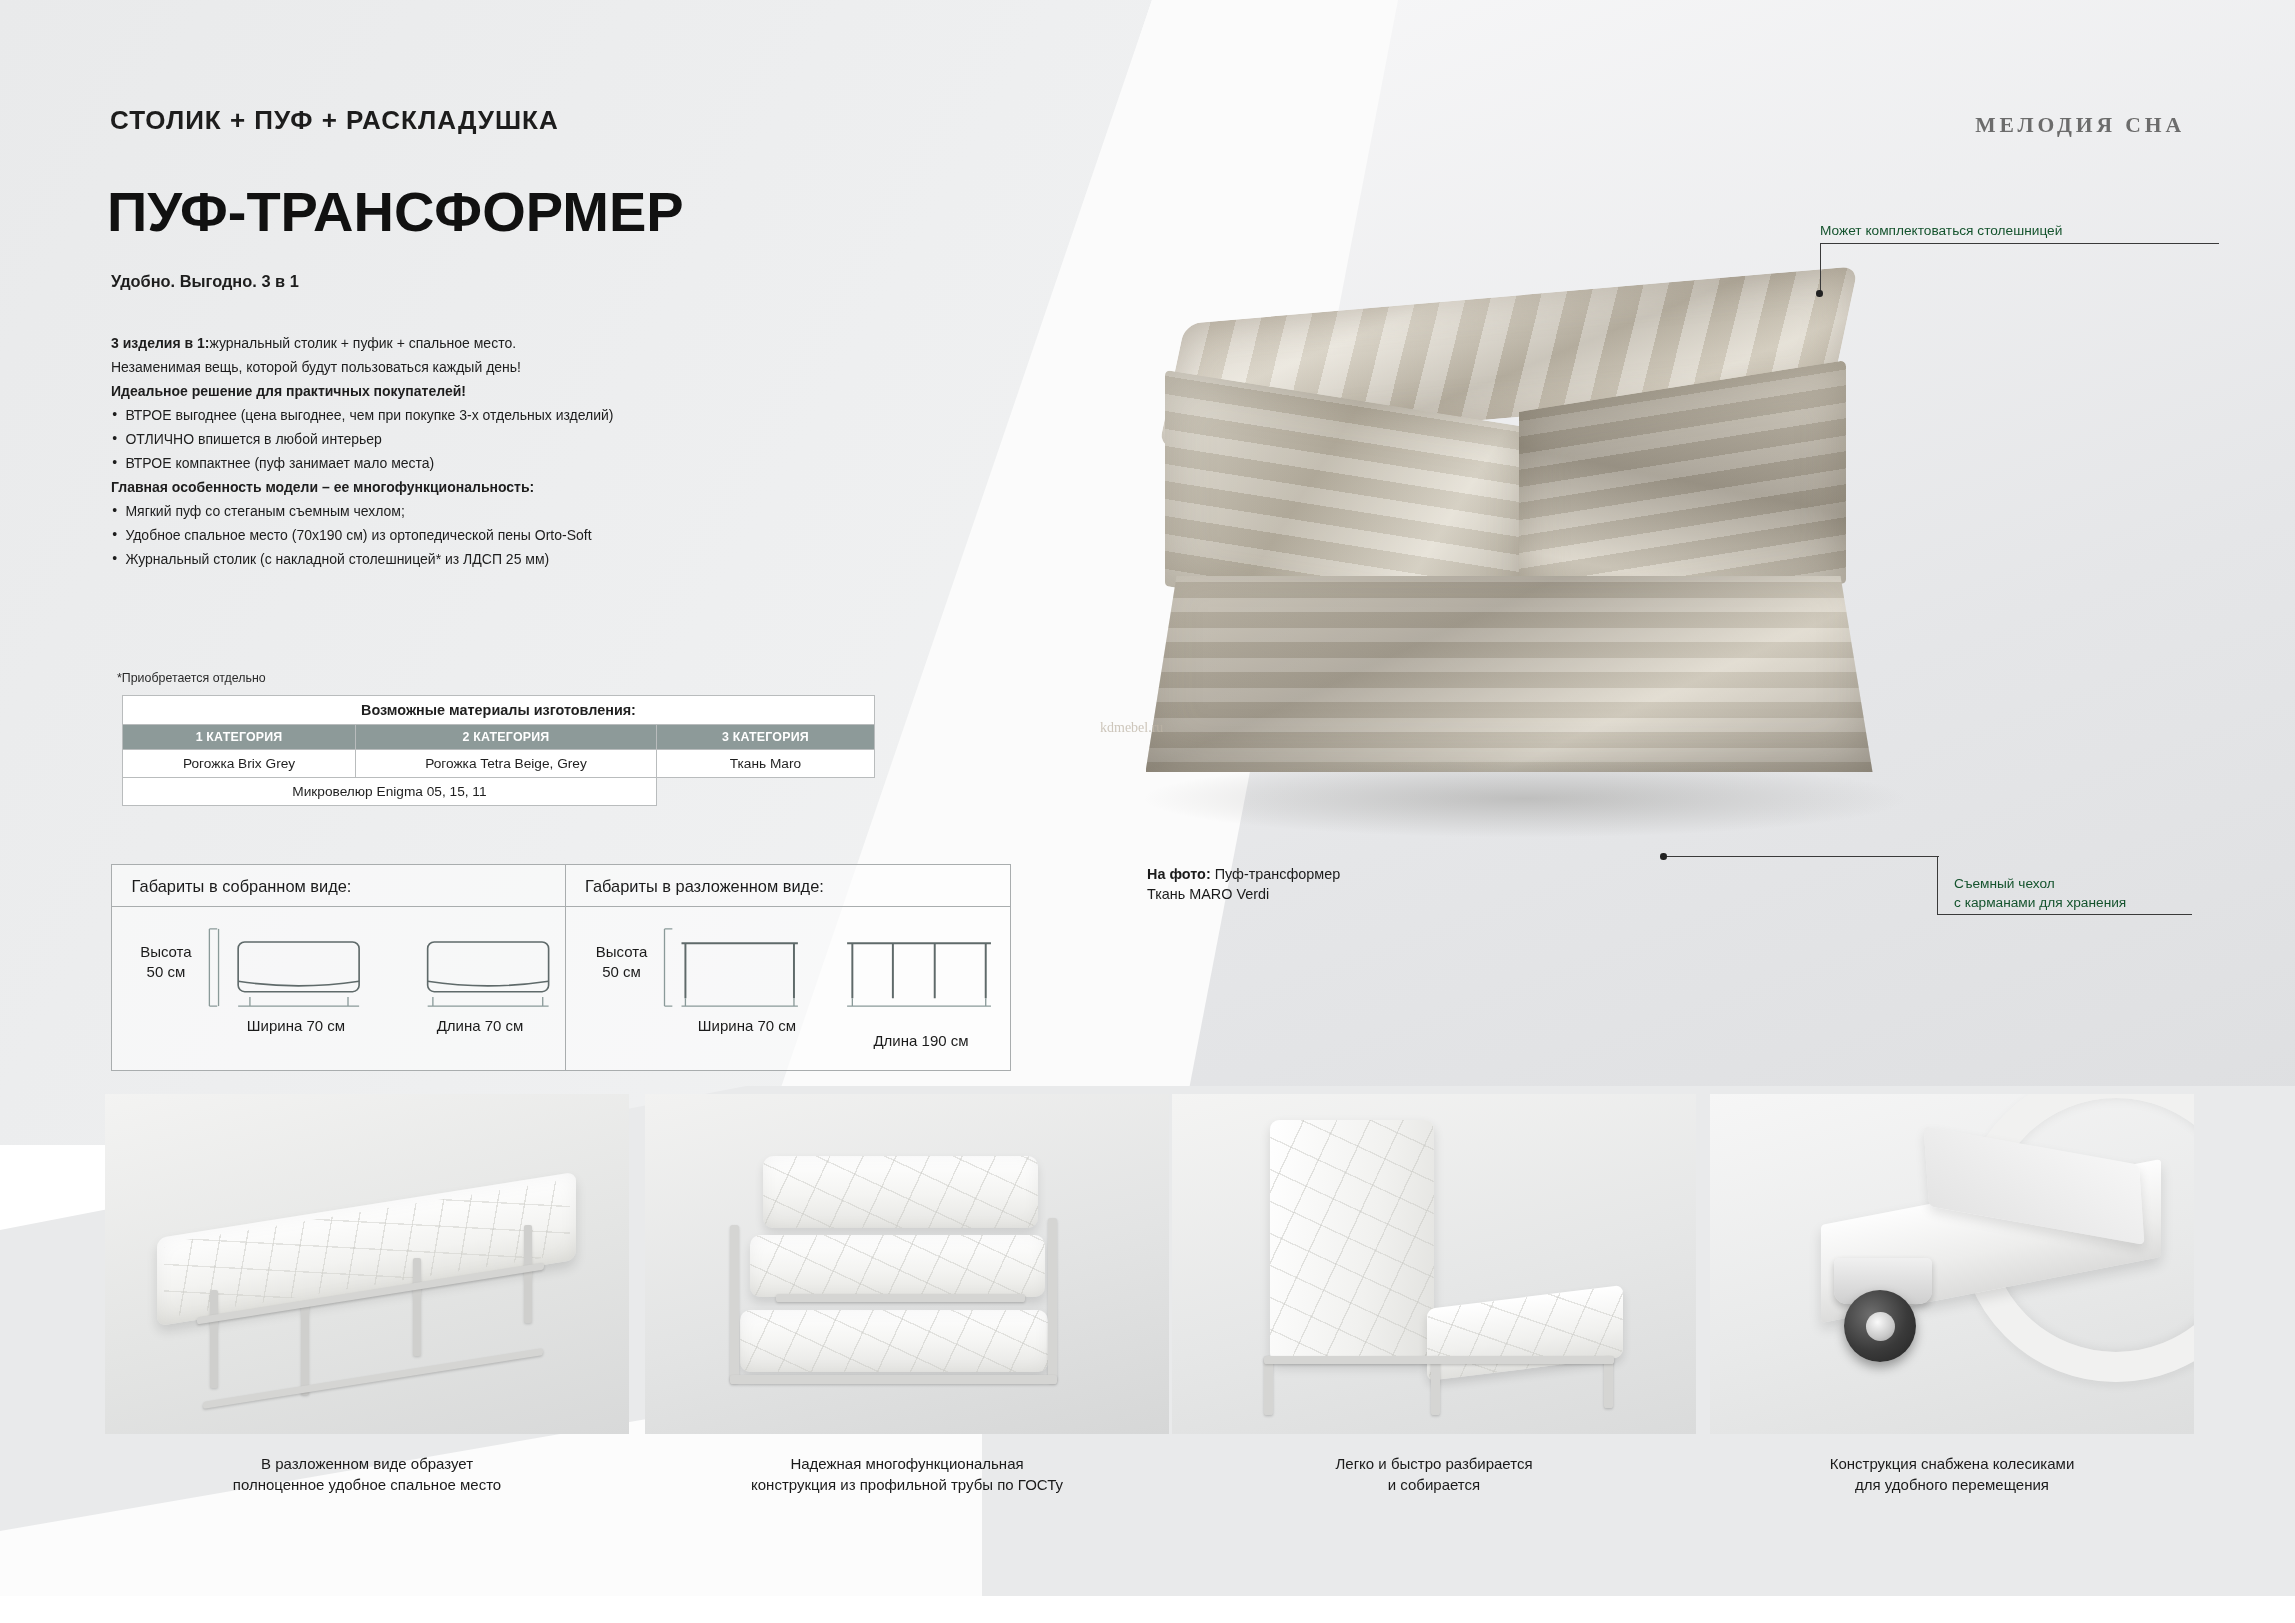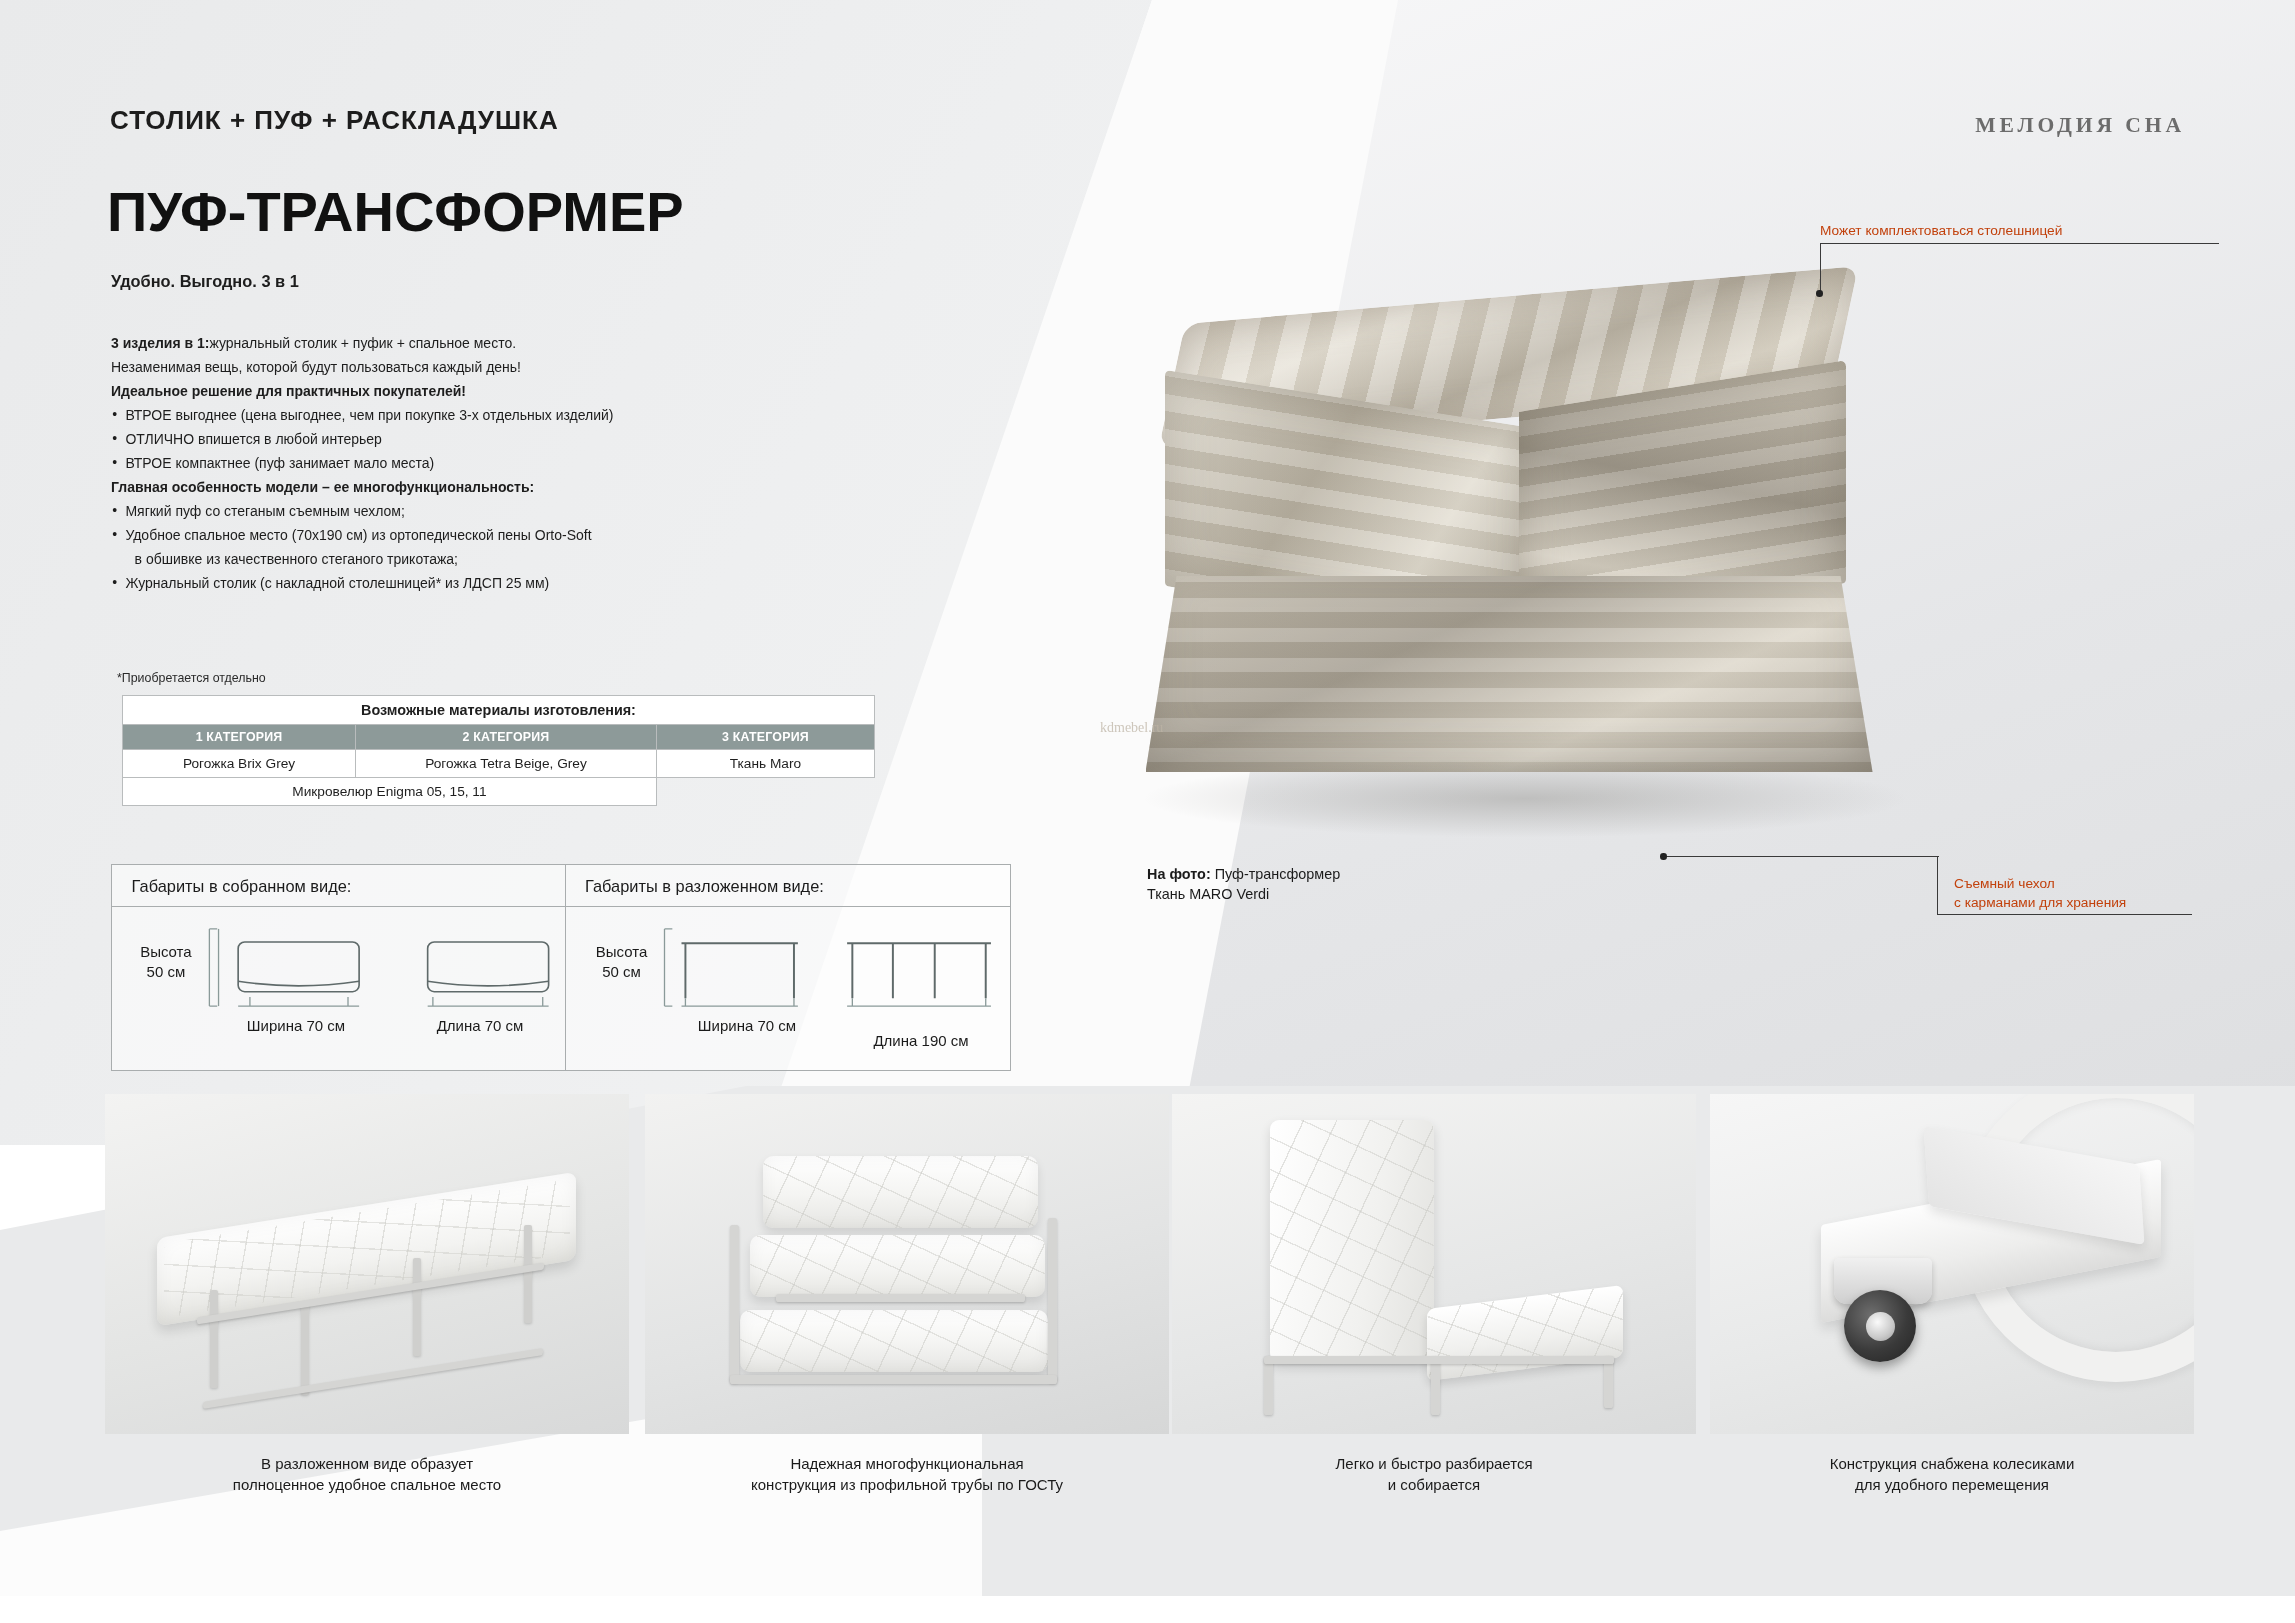--- a/index.html
+++ b/index.html
@@ -192,21 +192,21 @@
     position: absolute; left: 0px; top: 471px; width: 772px; height: 79px;
     background: radial-gradient(ellipse at 50% 50%, rgba(120,118,112,.35) 0%, rgba(120,118,112,0) 70%);
   }
   .hero .watermark {
     position: absolute; left: -39px; top: 432px;
     font-family: "Liberation Serif", serif;
     font-size: 14px; color: rgba(190,180,165,.75); 
   }
 
   
-  .callout { position: absolute; font-size: 13.7px; line-height: 19px; color: #c2410c; }
+  .callout { position: absolute; font-size: 13.7px; line-height: 19px; color: #14532d; }
   .callout.top { left: 1820px; top: 221px; text-align: left; white-space: nowrap; }
   .callout.right { left: 1954px; top: 874px; }
   .cl-line { position: absolute; background: #3a3a3a; }
   .cl-dot { position: absolute; width: 6.5px; height: 6.5px; border-radius: 50%; background: #222; }
 
   .photo-caption {
     position: absolute; left: 1147px; top: 864px;
     font-size: 14.4px; line-height: 20px; color: #1b1b1b;
   }
   .photo-caption b { font-weight: bold; }
@@ -335,21 +335,20 @@
   <ul>
     <li>ВТРОЕ выгоднее (цена выгоднее, чем при покупке 3-х отдельных изделий)</li>
     <li>ОТЛИЧНО впишется в любой интерьер</li>
     <li>ВТРОЕ компактнее (пуф занимает мало места)</li>
   </ul>
   <p class="head">Главная особенность модели – ее многофункциональность:</p>
   <ul>
     <li>Мягкий пуф со стеганым съемным чехлом;</li>
     <li>
       <span>Удобное спальное место (70х190 см) из ортопедической пены Orto-Soft</span>
-      <span class="cont">в обшивке из качественного стеганого трикотажа;</span>
     </li>
     <li>Журнальный столик (с накладной столешницей* из ЛДСП 25 мм)</li>
   </ul>
 </div>
 <div class="footnote">*Приобретается отдельно</div>
 
 <table class="mat-table">
   <tbody>
       <tr class="title">
     <td colspan="3">Возможные материалы изготовления:</td>

